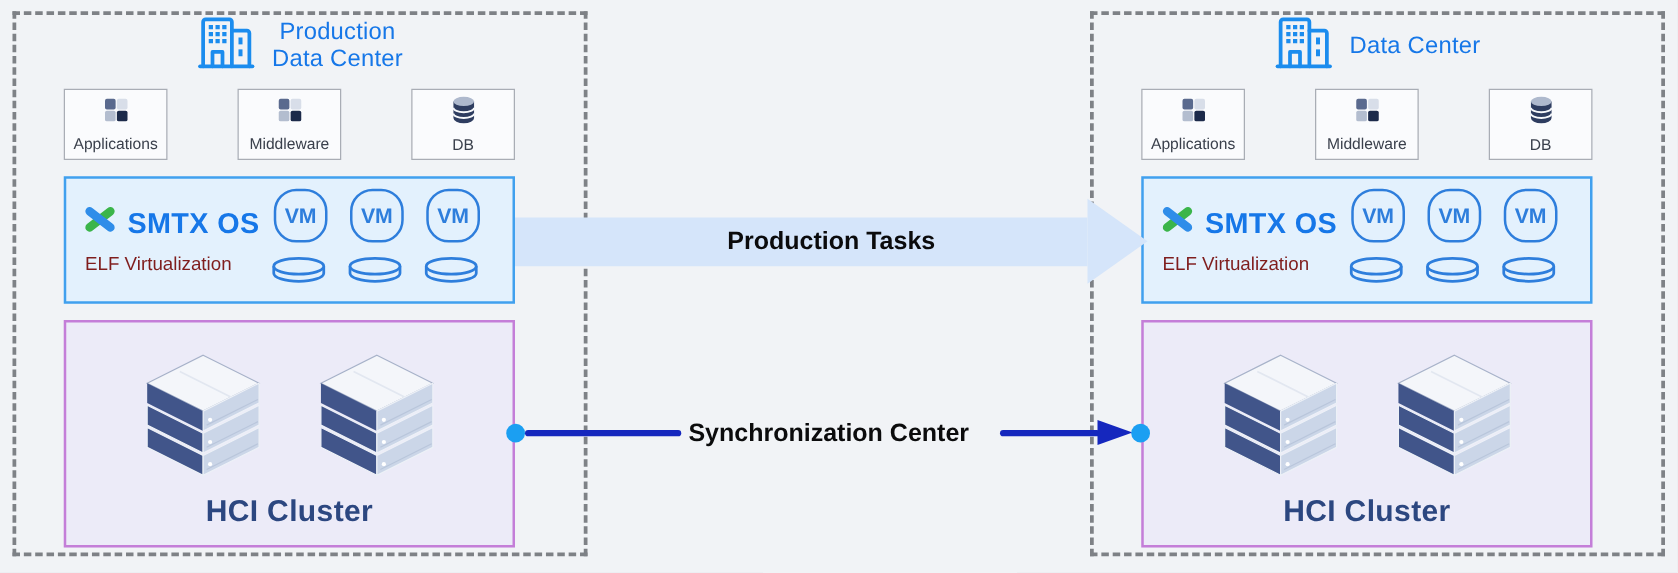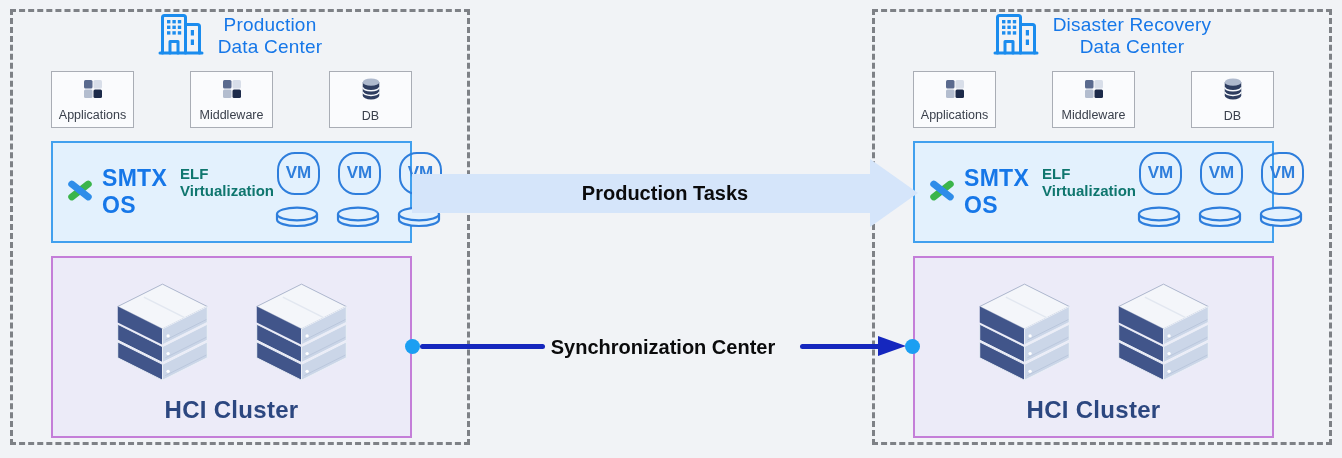--- a/index.html
+++ b/index.html
@@ -40,25 +40,25 @@
   }
   .tier-label{ font-size:12.5px; color:#3A404C; }
 
   
   .platform-box{
     position:absolute; top:129px; left:38px; width:361px; height:102px;
     background:#E3F1FD; border:2px solid #41A0EE;
     display:flex; align-items:center;
   }
   .platform-left{
-    display:flex; gap:11px; padding-left:13px;
+    display:flex; flex-direction:column; gap:11px; padding-left:13px;
   }
   .brand-row{ display:flex; align-items:center; gap:8px; }
   .brand-text{ font-size:23px; font-weight:700; color:#1677E8; letter-spacing:.3px; }
-  .platform-subtitle{ font-size:15px; font-weight:700; color:#0f766e; padding-left:2px; }
+  .platform-subtitle{ font-size:15px; font-weight:400; color:#7f1d1d; padding-left:2px; }
   .platform-right{
     margin-left:auto; padding-right:26px;
     display:flex; flex-direction:column; gap:10px; align-items:flex-end;
   }
   .vm-row{ display:flex; gap:18px; }
   .vm-box{
     width:43px; height:43px; border:2.5px solid #2E7EDC; border-radius:18px;
     display:flex; align-items:center; justify-content:center;
     font-size:17px; font-weight:600; color:#2E7EDC; background:transparent;
   }
@@ -292,21 +292,20 @@
               <rect x="19.8" y="13.6" width="3.4" height="3.4"></rect>
       <rect x="9" y="19.2" width="3.4" height="3.4"></rect>
               <rect x="14.4" y="19.2" width="3.4" height="3.4"></rect>
               <rect x="19.8" y="19.2" width="3.4" height="3.4"></rect>
       <rect x="32.8" y="18" width="3.2" height="5.5"></rect>
               <rect x="32.8" y="27.5" width="3.2" height="5.5"></rect>
     </g>
   </svg>
 </span>
       <div class="dc-title">
-        <div>Disaster Recovery</div>
         <div>Data Center</div>
       </div>
     </div>
 
     <div class="tier-row">
       <div class="tier-box">
         <span>
   <svg width="22" height="22" viewBox="0 0 22 22">
     <rect x="2" y="2" width="8.5" height="8.5" rx="1.5" fill="#5A6A8E"></rect>
     <rect x="11.5" y="2" width="8.5" height="8.5" rx="1.5" fill="#D8DEE9"></rect>

